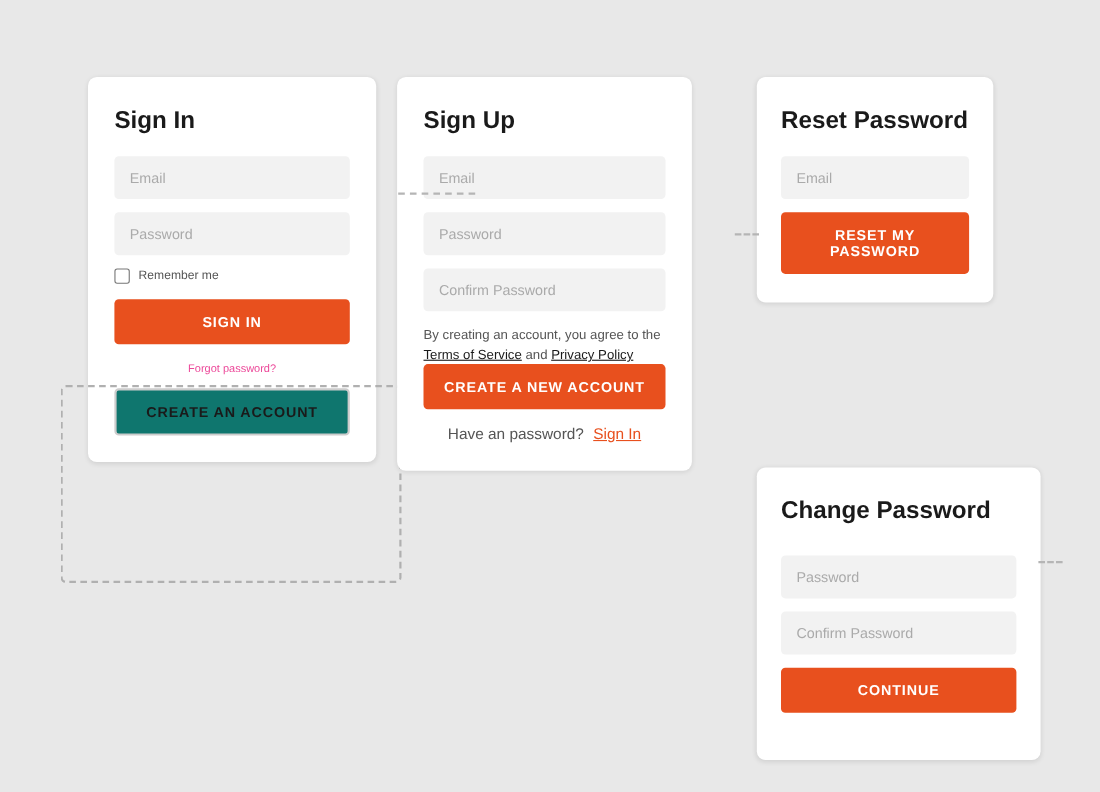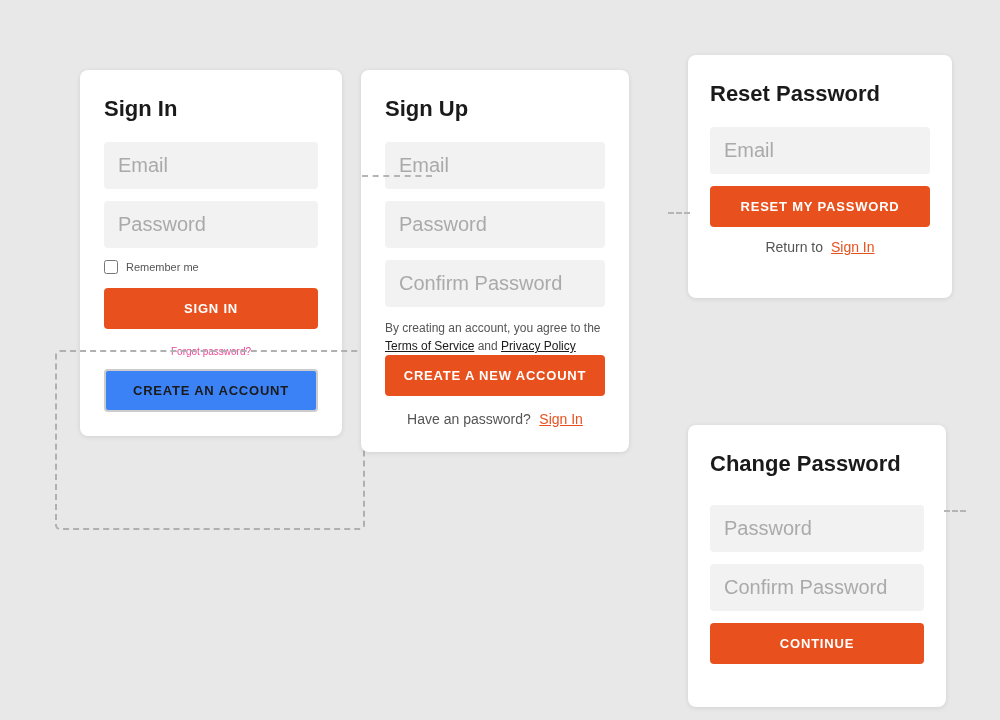--- a/index.html
+++ b/index.html
@@ -24,21 +24,21 @@
       color: #555;
       margin-bottom: 16px;
       line-height: 1.5;
     }
     .input-field {
       width: 100%;
       padding: 12px 14px;
       background: #f2f2f2;
       border: none;
       border-radius: 4px;
-      font-size: 20px;
+      font-size: 13px;
       color: #999;
       margin-bottom: 12px;
       outline: none;
     }
     .input-field::placeholder {
       color: #aaa;
     }
     .btn-primary {
       width: 100%;
       padding: 13px;
@@ -48,21 +48,21 @@
       border-radius: 4px;
       font-size: 13px;
       font-weight: 700;
       letter-spacing: 0.8px;
       cursor: pointer;
       text-transform: uppercase;
     }
     .btn-secondary {
       width: 100%;
       padding: 12px;
-      background: #3b82f6;
+      background: #0f766e;
       color: #1a1a1a;
       border: 2px solid #ccc;
       border-radius: 4px;
       font-size: 13px;
       font-weight: 700;
       letter-spacing: 0.8px;
       cursor: pointer;
       text-transform: uppercase;
       margin-top: 10px;
     }
@@ -168,28 +168,24 @@
     <p class="terms-text">By creating an account, you agree to the <a href="#" style="color:#1a1a1a; text-decoration:underline;">Terms of Service</a> and <a href="#" style="color:#1a1a1a; text-decoration:underline;">Privacy Policy</a></p>
     <button class="btn-primary">CREATE A NEW ACCOUNT</button>
     <div class="link-row">
       <span style="font-size:14px; color:#555;">Have an password?</span>
       <a href="#" class="link-underline" style="margin-left:4px;">Sign In</a>
     </div>
   </div>
 
   <div class="anno-box" style="left:342px; top:155px; width:70px; height:2px; border-bottom: 2px dashed #b5b5b5; border-top:none; border-left:none; border-right:none; border-radius:0;"></div>
 
-  <div class="ui-panel" style="left:668px; top:35px; width:264px; padding: 26px 22px 43px 22px;">
+  <div class="ui-panel" style="left:668px; top:50px; width:215px; padding: 26px 22px 26px 22px;">
     <h2 class="card-title">Reset Password</h2>
     <input class="input-field" type="email" placeholder="Email" style="">
     <button class="btn-primary">RESET MY PASSWORD</button>
-    <div class="return-link">
-      <span>Return to</span>
-      <a href="#" style="margin-left:4px;">Sign In</a>
-    </div>
   </div>
 
   <div class="anno-box" style="left:648px; top:192px; width:22px; height:2px; border-bottom: 2px dashed #b5b5b5; border-top:none; border-left:none; border-right:none; border-radius:0;"></div>
 
   <div class="ui-panel" style="left:668px; top:405px; width:258px; padding: 26px 22px 43px 22px;">
     <h2 class="card-title">Change Password</h2>
     <input class="input-field" type="password" style="margin-top: 8px;" placeholder="Password">
     <input class="input-field" type="password" placeholder="Confirm Password" style="">
     <button class="btn-primary">CONTINUE</button>
   </div>

